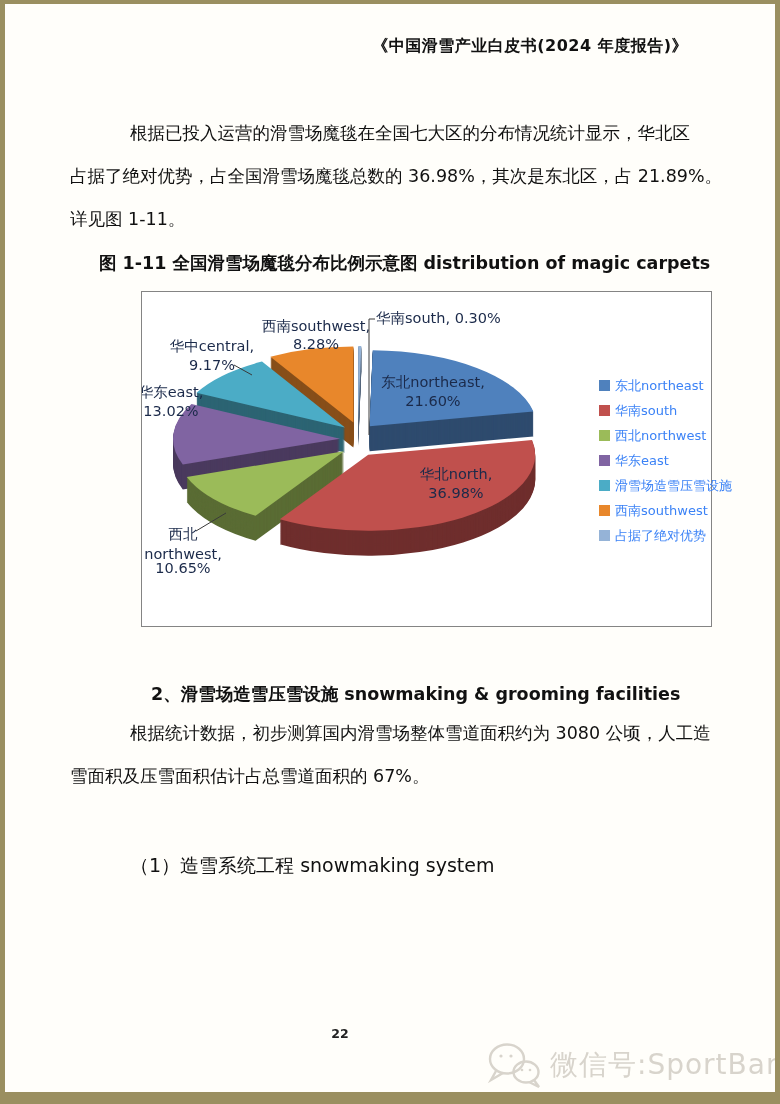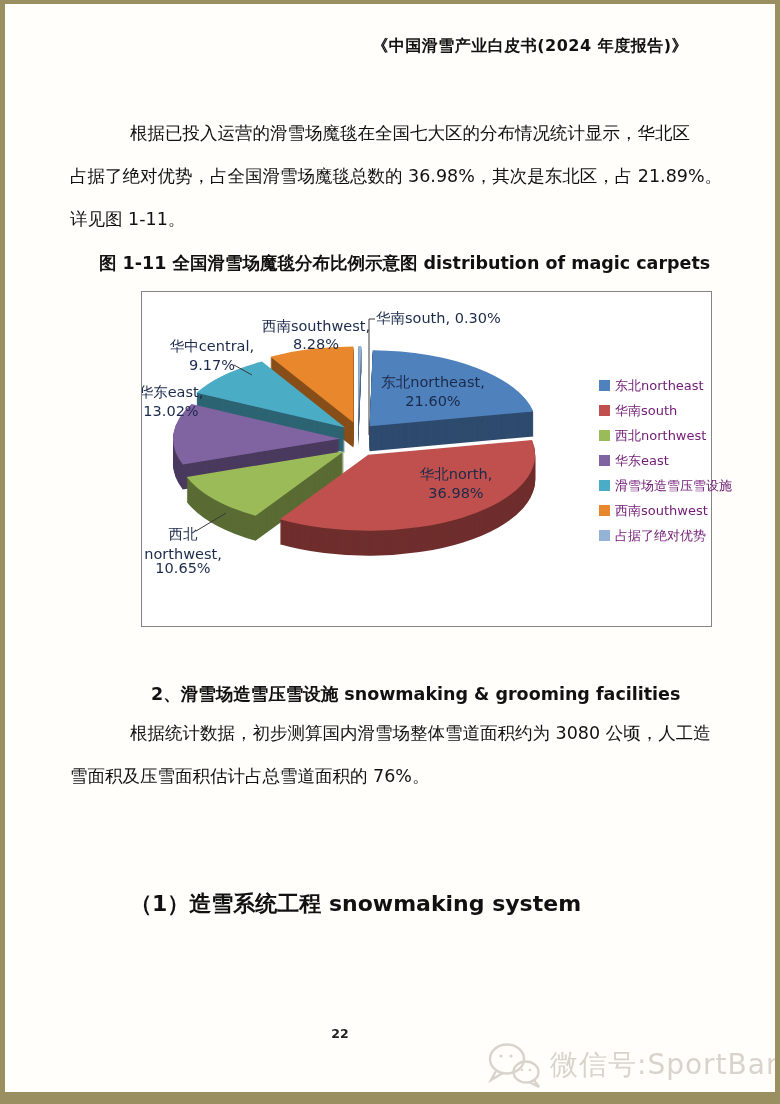--- a/index.html
+++ b/index.html
@@ -13,26 +13,26 @@
   .header{position:absolute;top:36px;left:0;width:688px;text-align:right;
     font-size:16px;font-weight:600;letter-spacing:.5px;}
   .para{position:absolute;left:70px;width:642px;font-size:17.5px;line-height:43px;}
   .para .line{white-space:nowrap;height:43px;overflow:hidden;}
   .para .line:first-child{text-indent:60px;}
   .p1{top:112px;}
   .p2{top:712px;}
   .p3{top:885px;}
   .caption{position:absolute;top:251px;left:99px;font-size:17.5px;font-weight:700;white-space:nowrap;}
   .h2{position:absolute;top:682px;left:151px;font-size:17.5px;font-weight:700;white-space:nowrap;}
-  .h3{position:absolute;top:853px;left:130px;font-size:22px;font-weight:700;white-space:nowrap;margin-top:36px;}
+  .h3{position:absolute;top:853px;left:130px;font-size:19px;font-weight:400;white-space:nowrap;}
   .chart{position:absolute;top:291px;left:141px;width:569px;height:334px;
     background:#fff;border:1px solid #848484;}
   .chart svg{position:absolute;top:0;left:0;}
   .legend{position:absolute;top:81px;left:457px;}
-  .li{display:flex;align-items:center;height:25px;font-size:13px;color:#701a75;white-space:nowrap;}
+  .li{display:flex;align-items:center;height:25px;font-size:13px;color:#3b82f6;white-space:nowrap;}
   .sw{display:inline-block;width:11px;height:11px;margin-right:5px;flex:0 0 auto;}
   .pageno{position:absolute;top:1026px;left:0;width:680px;text-align:center;
     font-size:12.5px;font-weight:600;color:#222;}
   .wm{position:absolute;top:1040px;left:484px;display:flex;align-items:center;color:#d8d4cc;}
   .wm-icon{width:60px;height:50px;flex:0 0 auto;}
   .wm-text{font-size:28px;letter-spacing:1px;margin-left:6px;white-space:nowrap;}
 </style>
 </head>
 <body>
 
@@ -294,21 +294,21 @@
           <span class="sw" style="background: rgb(149, 179, 215);"></span>
           <span>占据了绝对优势</span>
         </div>
       </div>
   </div>
 
   <div class="h2">2、滑雪场造雪压雪设施 snowmaking &amp; grooming facilities</div>
 
   <div class="para p2">
       <div class="line">根据统计数据，初步测算国内滑雪场整体雪道面积约为 3080 公顷，人工造</div>
-      <div class="line">雪面积及压雪面积估计占总雪道面积的 76%。</div>
+      <div class="line">雪面积及压雪面积估计占总雪道面积的 67%。</div>
     </div>
 
   <div class="h3">（1）造雪系统工程 snowmaking system</div>
 
 
   <div class="pageno">22</div>
 
   <div class="wm">
     <svg class="wm-icon" viewBox="0 0 60 50" fill="none" stroke="#d8d4cc" stroke-width="2.4">
       <ellipse cx="23" cy="19" rx="17" ry="14.5"></ellipse>

